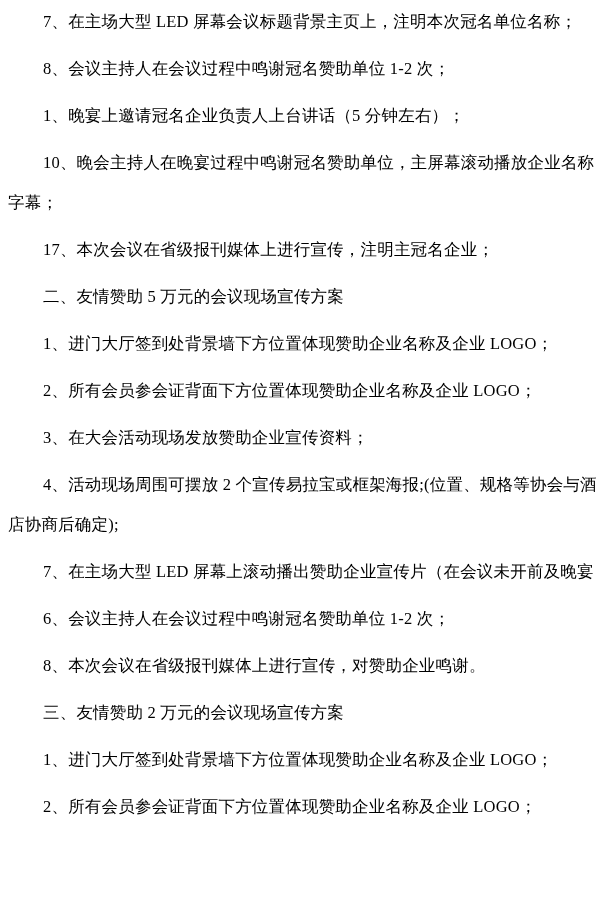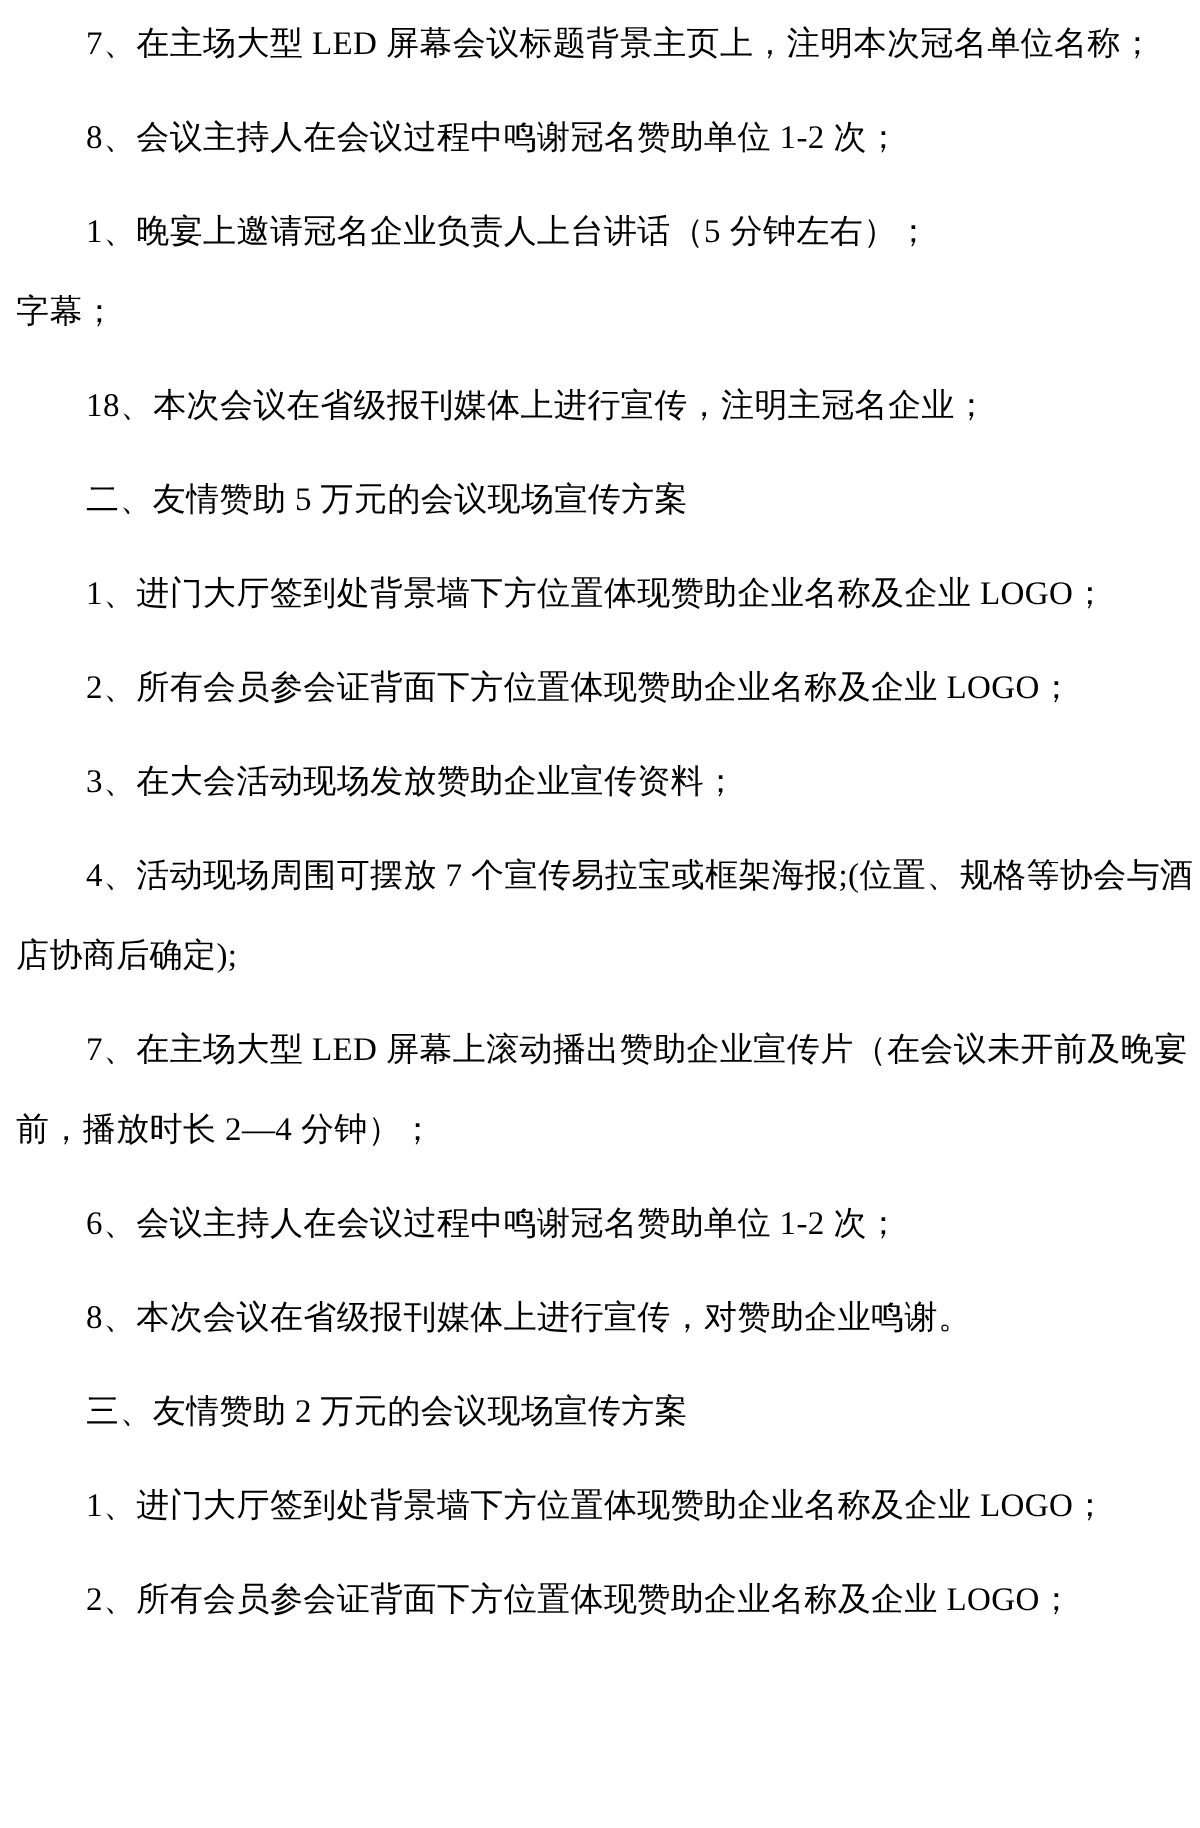--- a/index.html
+++ b/index.html
@@ -40,28 +40,28 @@
     margin-top: 0;
   }
 </style>
 </head>
 <body>
 
 <div class="doc-page">
   <div class="line p first">7、在主场大型 LED 屏幕会议标题背景主页上，注明本次冠名单位名称；</div>
   <div class="line p">8、会议主持人在会议过程中鸣谢冠名赞助单位 1-2 次；</div>
   <div class="line p">1、晚宴上邀请冠名企业负责人上台讲话（5 分钟左右）；</div>
+  <div class="line p">10、晚会主持人在晚宴过程中鸣谢冠名赞助单位，主屏幕滚动播放企业名称</div>
   <div class="line cont">字幕；</div>
-  <div class="line p">18、本次会议在省级报刊媒体上进行宣传，注明主冠名企业；</div>
+  <div class="line p">17、本次会议在省级报刊媒体上进行宣传，注明主冠名企业；</div>
   <div class="line p">二、友情赞助 5 万元的会议现场宣传方案</div>
   <div class="line p">1、进门大厅签到处背景墙下方位置体现赞助企业名称及企业 LOGO；</div>
   <div class="line p">2、所有会员参会证背面下方位置体现赞助企业名称及企业 LOGO；</div>
   <div class="line p">3、在大会活动现场发放赞助企业宣传资料；</div>
-  <div class="line p">4、活动现场周围可摆放 7 个宣传易拉宝或框架海报;(位置、规格等协会与酒</div>
+  <div class="line p">4、活动现场周围可摆放 2 个宣传易拉宝或框架海报;(位置、规格等协会与酒</div>
   <div class="line cont">店协商后确定);</div>
   <div class="line p">7、在主场大型 LED 屏幕上滚动播出赞助企业宣传片（在会议未开前及晚宴</div>
-  <div class="line cont">前，播放时长 2—4 分钟）；</div>
   <div class="line p">6、会议主持人在会议过程中鸣谢冠名赞助单位 1-2 次；</div>
   <div class="line p">8、本次会议在省级报刊媒体上进行宣传，对赞助企业鸣谢。</div>
   <div class="line p">三、友情赞助 2 万元的会议现场宣传方案</div>
   <div class="line p">1、进门大厅签到处背景墙下方位置体现赞助企业名称及企业 LOGO；</div>
   <div class="line p">2、所有会员参会证背面下方位置体现赞助企业名称及企业 LOGO；</div>
 </div>
 
 </body></html>

